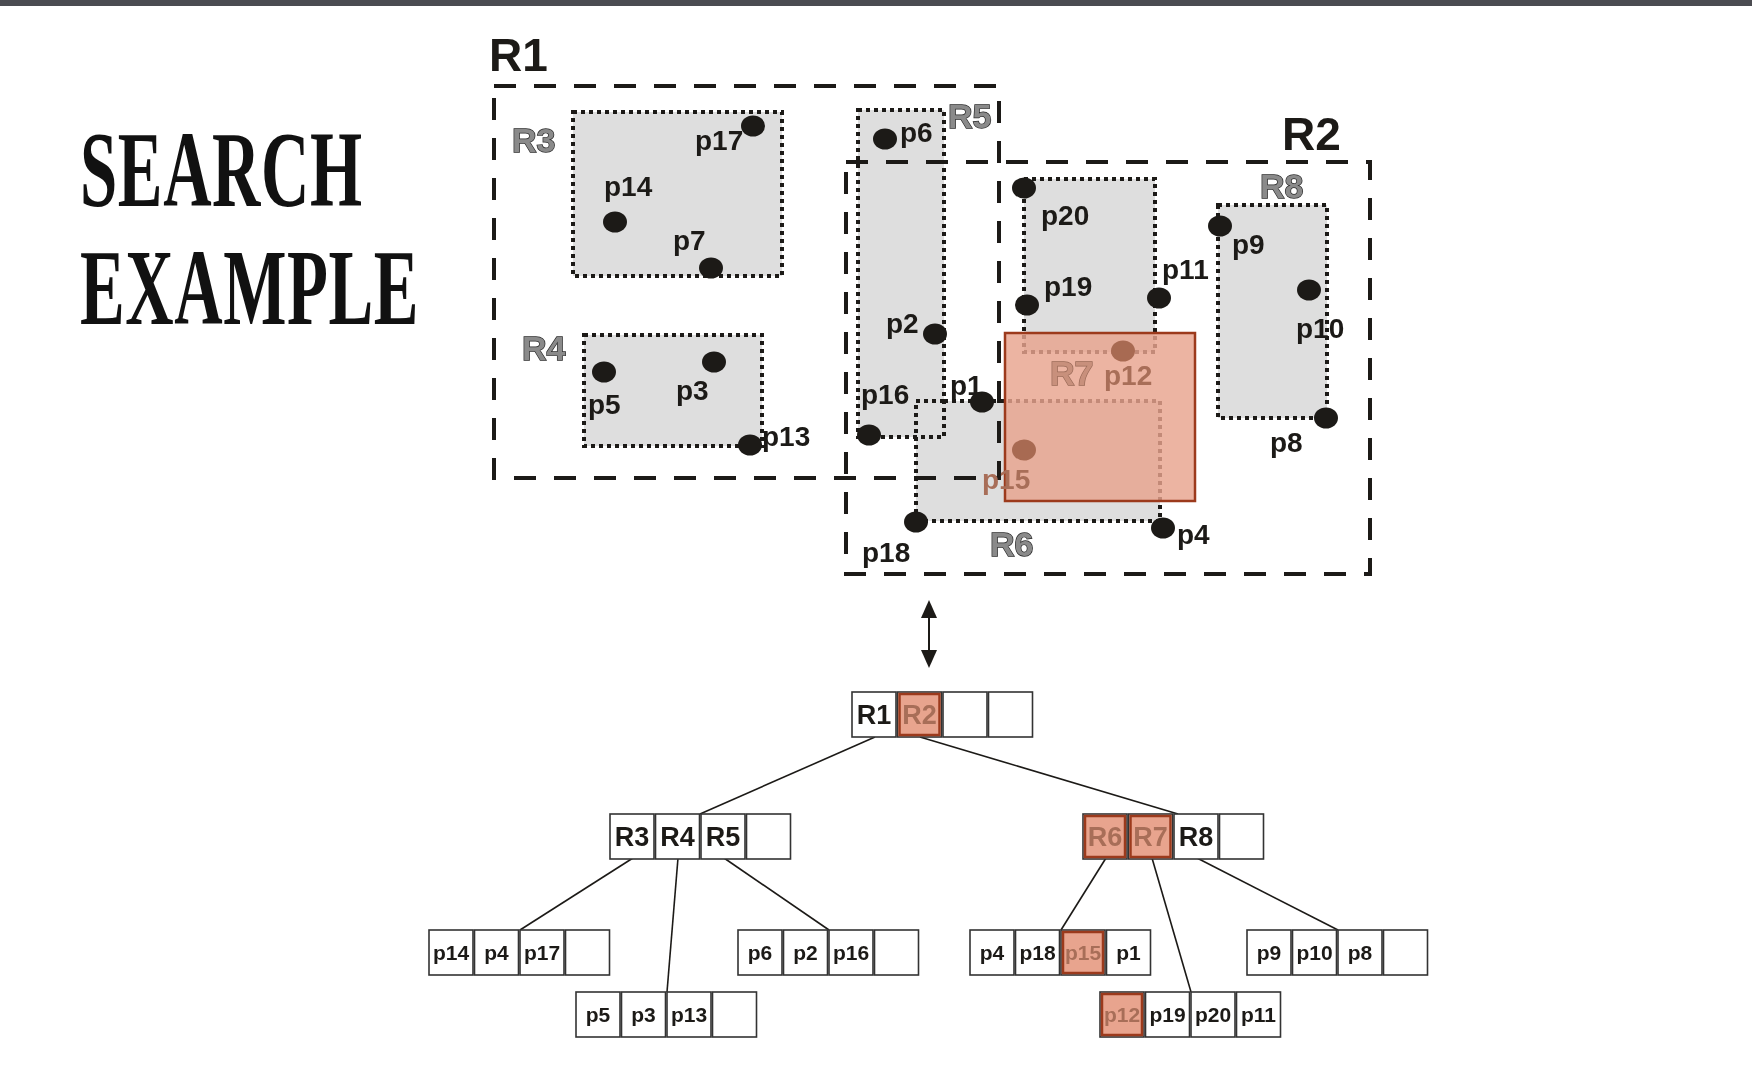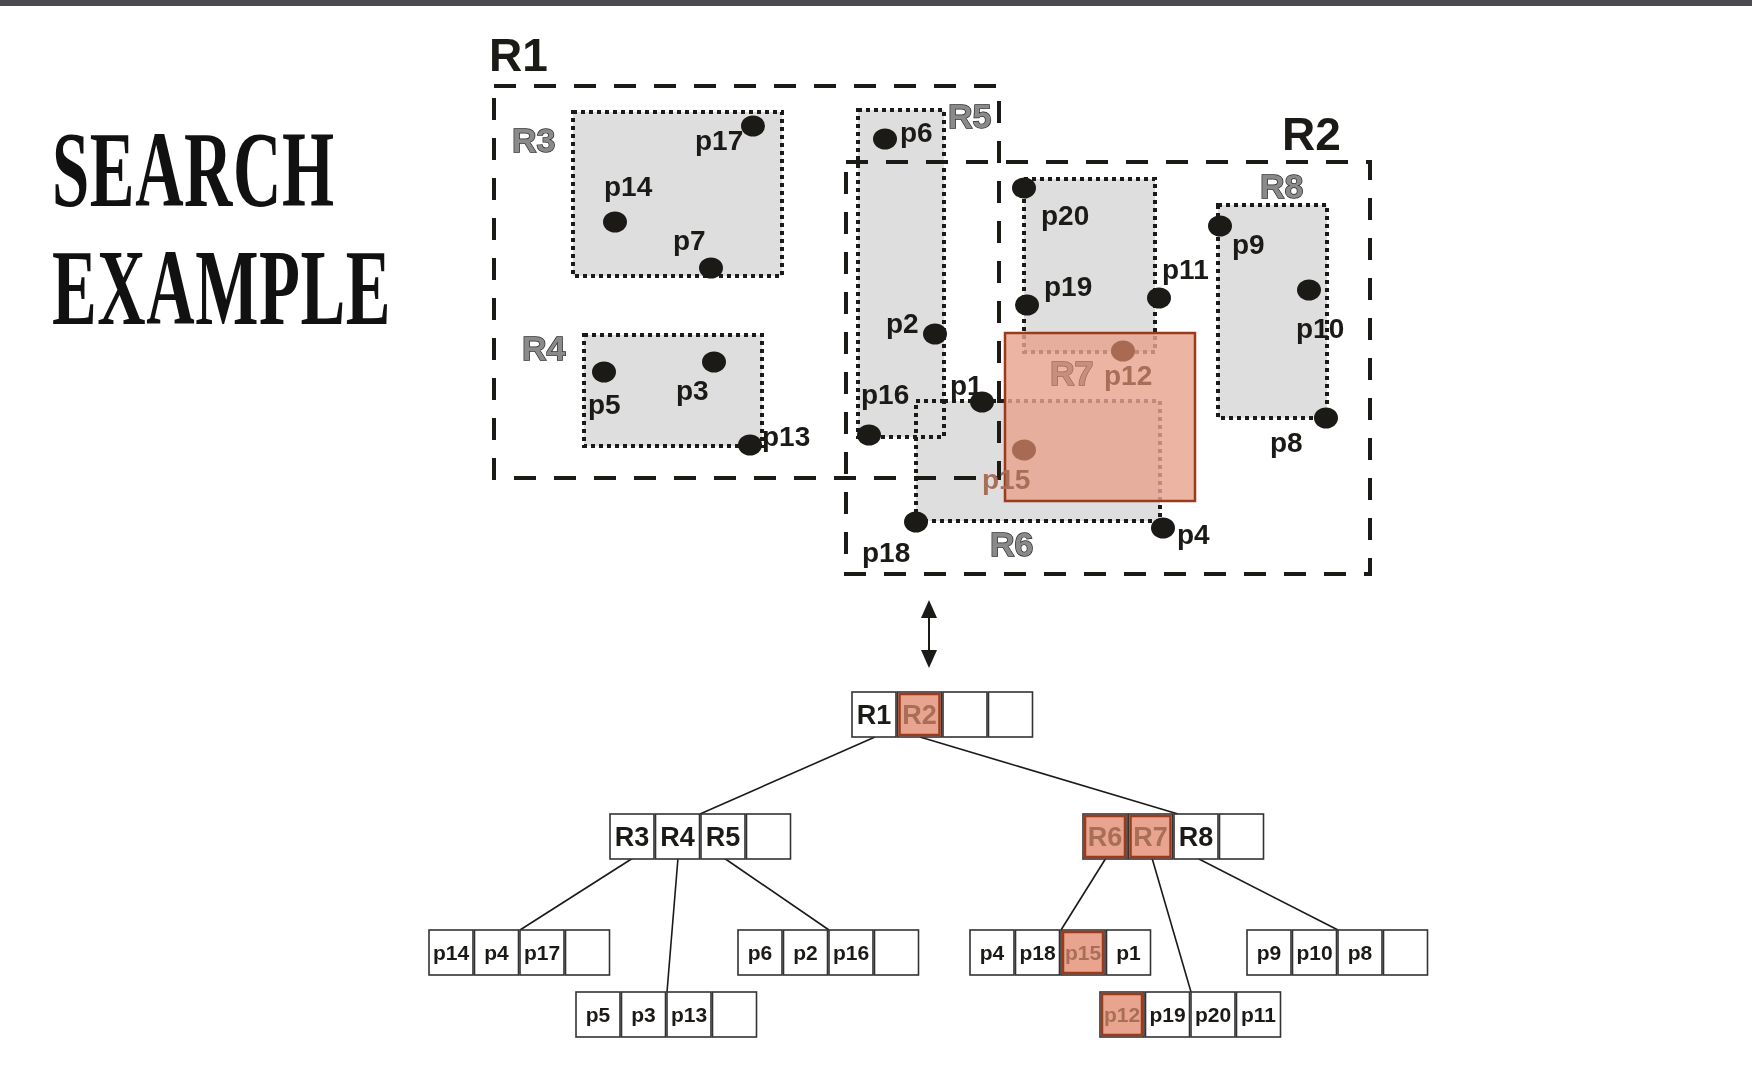--- a/index.html
+++ b/index.html
@@ -1,18 +1,18 @@
 <!DOCTYPE html>
 <html><head>
 <meta charset="utf-8">
 <style>
   html, body { margin: 0; padding: 0; background: #ffffff; }
   body { width: 1752px; height: 1080px; position: relative; overflow: hidden; font-family: "Liberation Sans", sans-serif; }
   .topbar { position: absolute; left: 0; top: 0; width: 1752px; height: 6px; background: #4b4c51; }
-  .title { position: absolute; left: 52px; top: 116px; font-family: "Liberation Serif", serif; font-weight: bold; color: #111; line-height: 1; }
+  .title { position: absolute; left: 80px; top: 116px; font-family: "Liberation Serif", serif; font-weight: bold; color: #111; line-height: 1; }
   .title .line { display: block; font-size: 108px; transform-origin: left top; letter-spacing: 1px; }
   .title .l1 { transform: scaleX(0.62); }
   .title .l2 { transform: scaleX(0.62); margin-top: 10px; }
   svg#diagram { position: absolute; left: 0; top: 0; }
   .bigLabel { font-family: "Liberation Sans", sans-serif; font-weight: bold; font-size: 46px; fill: #1c1a17; }
   .rLabel { font-family: "Liberation Sans", sans-serif; font-weight: bold; font-size: 34px; fill: #8a8a8a; stroke: #2a2a2a; stroke-width: 1.4px; paint-order: stroke; }
   .rLabelQ { fill: #c8907c; stroke: #9a6a58; }
   .pLabel { font-family: "Liberation Sans", sans-serif; font-weight: bold; font-size: 28px; fill: #1c1a17; }
   .pLabelQ { fill: #a86e58; }
   .cellText { font-family: "Liberation Sans", sans-serif; font-weight: bold; fill: #1c1a17; }

